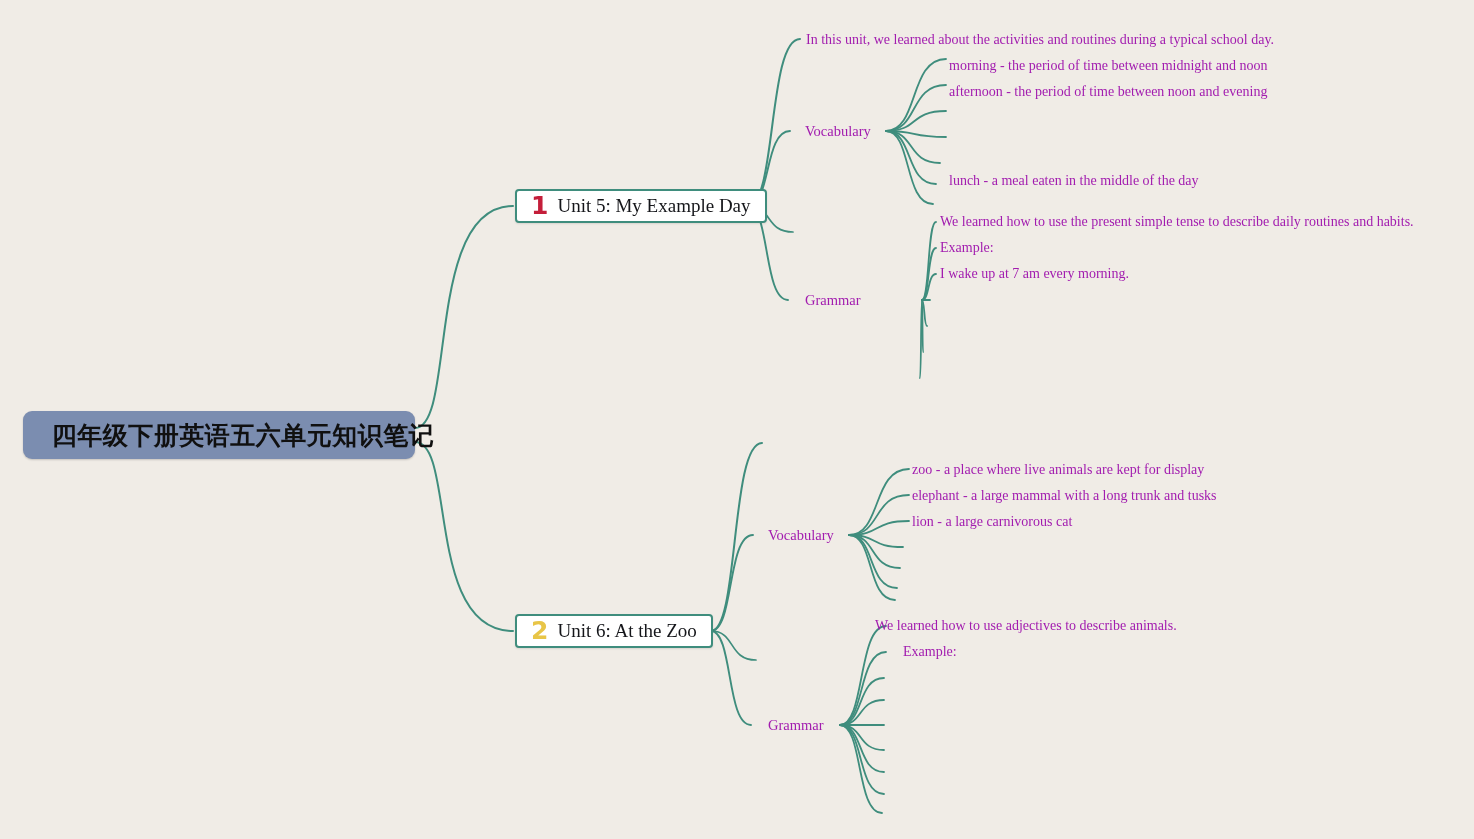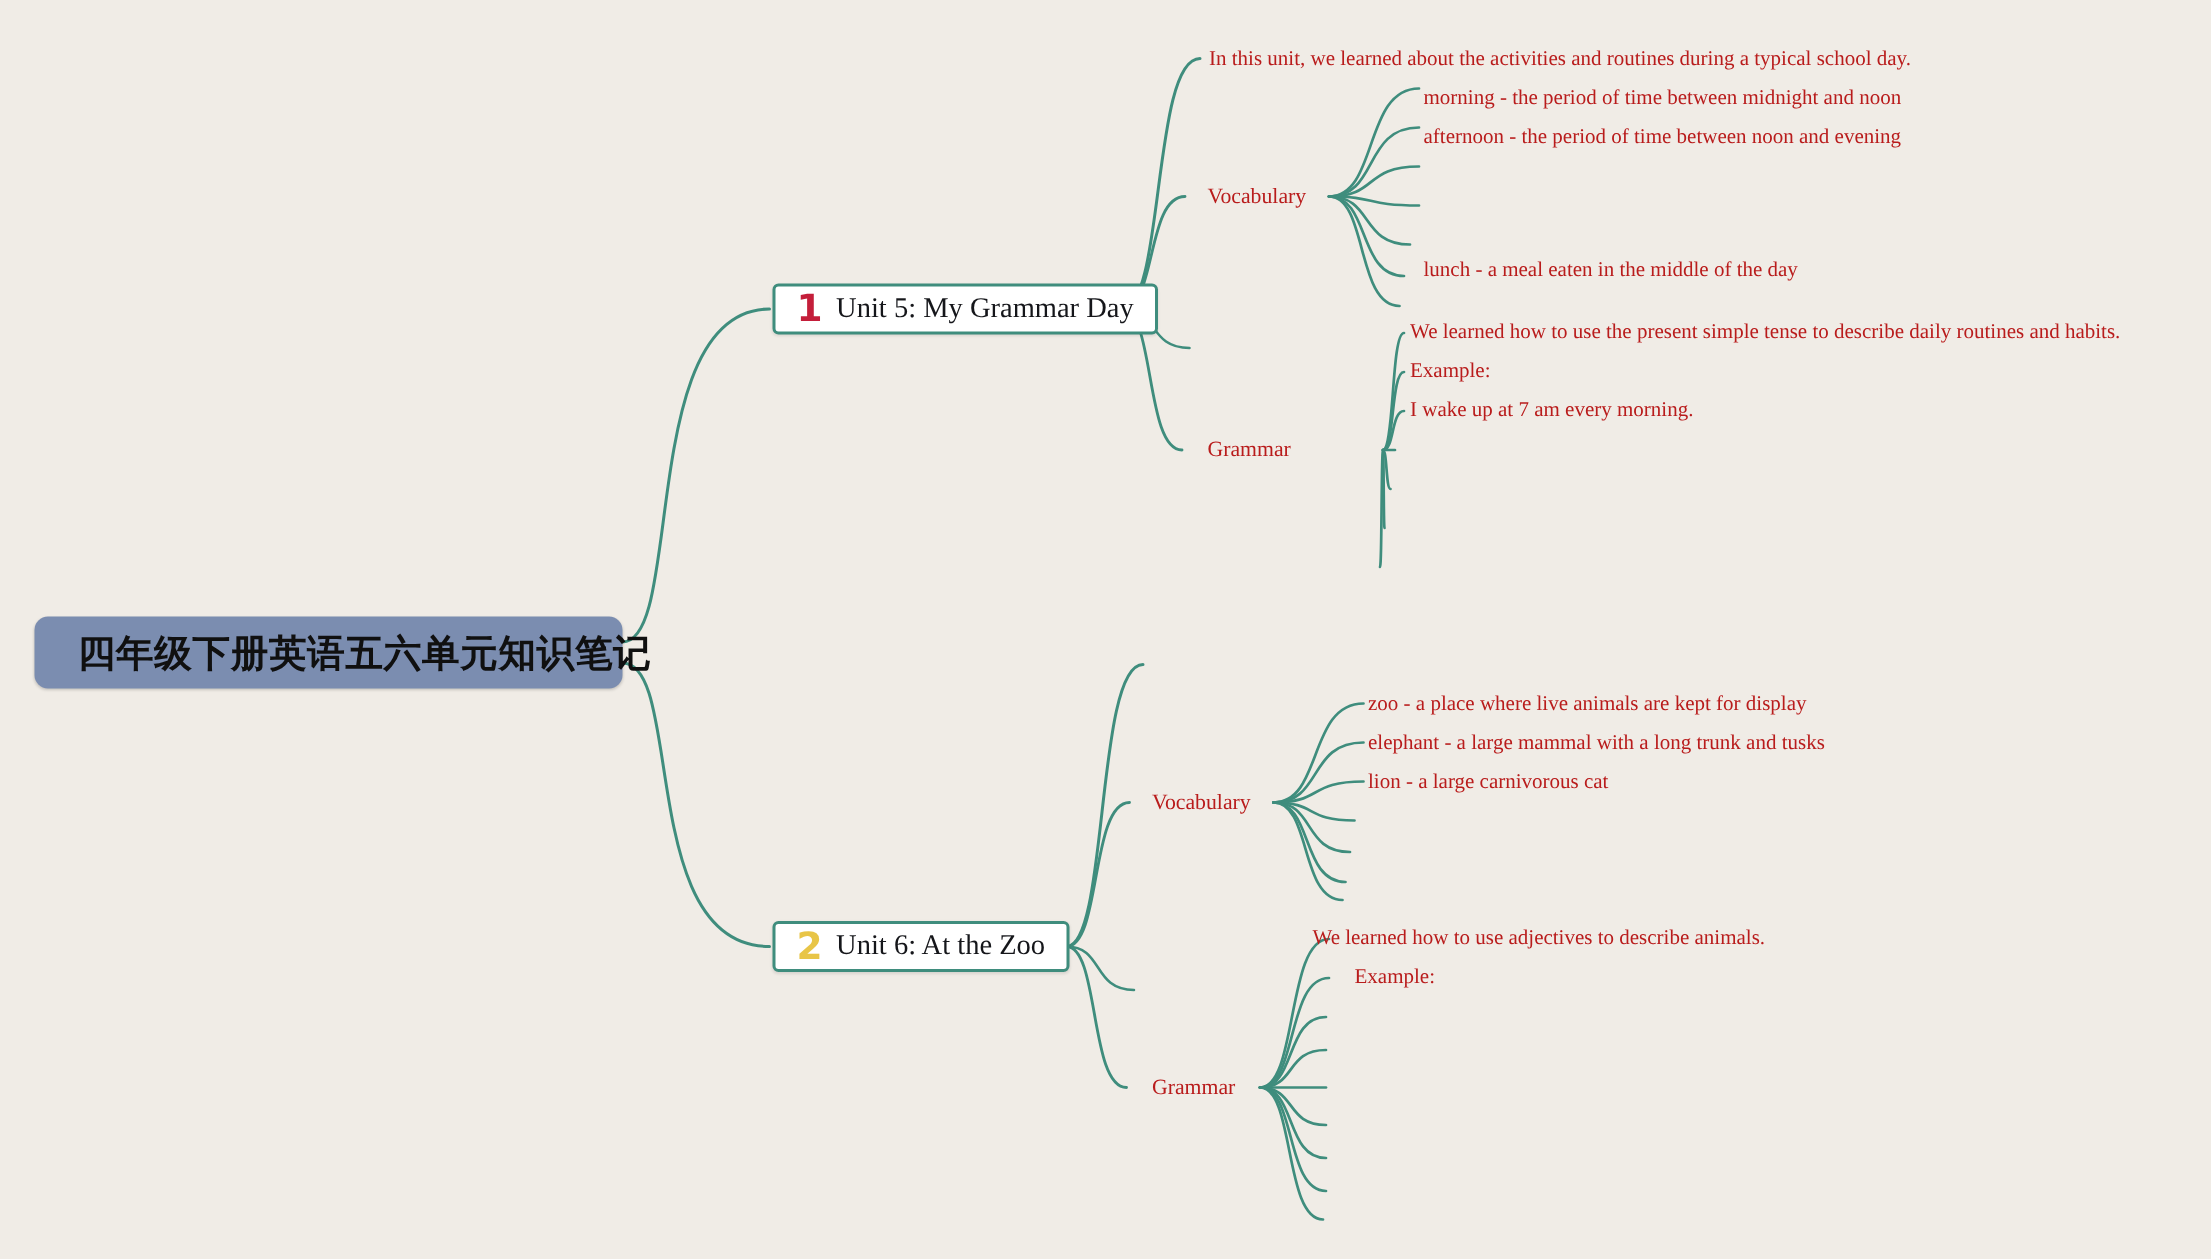--- a/index.html
+++ b/index.html
@@ -73,21 +73,21 @@
   .unit-title {
     font-size: 19px;
     color: #15161a;
   }
   #unit-1 { left: 515px; top: 189px; }
   #unit-2 { left: 515px; top: 614px; }
 
   .lbl {
     position: absolute;
     font-size: 14.5px;
-    color: #b91c1c;
+    color: #a21caf;
     white-space: nowrap;
     line-height: 1;
   }
   .lbl.cat { font-size: 14.5px; }
   .lbl.leaf { font-size: 14px; }
   .lbl.summary { font-size: 14px; }
 </style>
 </head>
 <body>
 
@@ -135,21 +135,21 @@
       <path d="M 840 725 C 864.2 725, 856.72 794, 884 794" fill="none" stroke="#3f8d7d" stroke-width="1.8" stroke-linecap="round"></path>
       <path d="M 840 725 C 863.1 725, 855.96 813, 882 813" fill="none" stroke="#3f8d7d" stroke-width="1.8" stroke-linecap="round"></path>
     </svg>
 
   <div class="node" id="root-node" style="background: rgb(123, 141, 176);">
     <span class="root-label" style="color: rgb(16, 16, 16);">四年级下册英语五六单元知识笔记</span>
   </div>
 
   <div class="node unit-box" id="unit-1">
     <span class="unit-num" style="color: rgb(196, 30, 58);">1</span>
-    <span class="unit-title">Unit 5: My Grammar Day</span>
+    <span class="unit-title">Unit 5: My Example Day</span>
   </div>
 
   <div class="node unit-box" id="unit-2">
     <span class="unit-num" style="color: rgb(232, 197, 71);">2</span>
     <span class="unit-title">Unit 6: At the Zoo</span>
   </div>
 
   <div class="lbl summary" style="left:806px; top:33px;">In this unit, we learned about the activities and routines during a typical school day.</div>
   <div class="lbl cat" style="left:805px; top:124px;">Vocabulary</div>
   <div class="lbl leaf" style="left:949px; top:59px;">morning - the period of time between midnight and noon</div>

